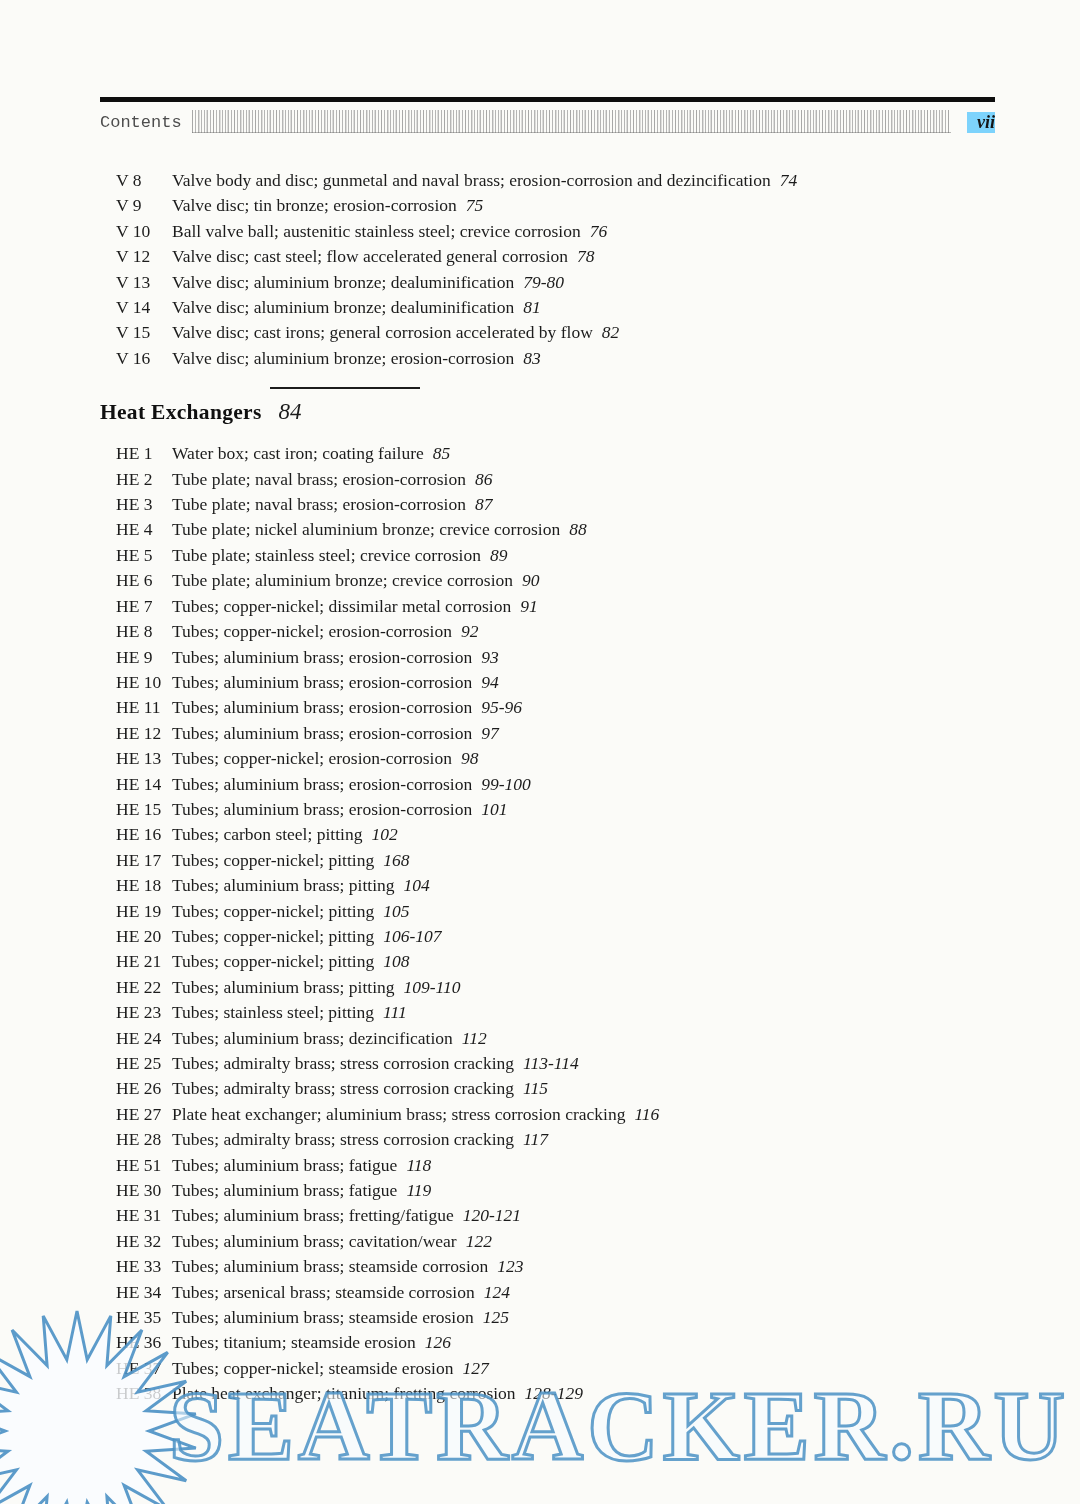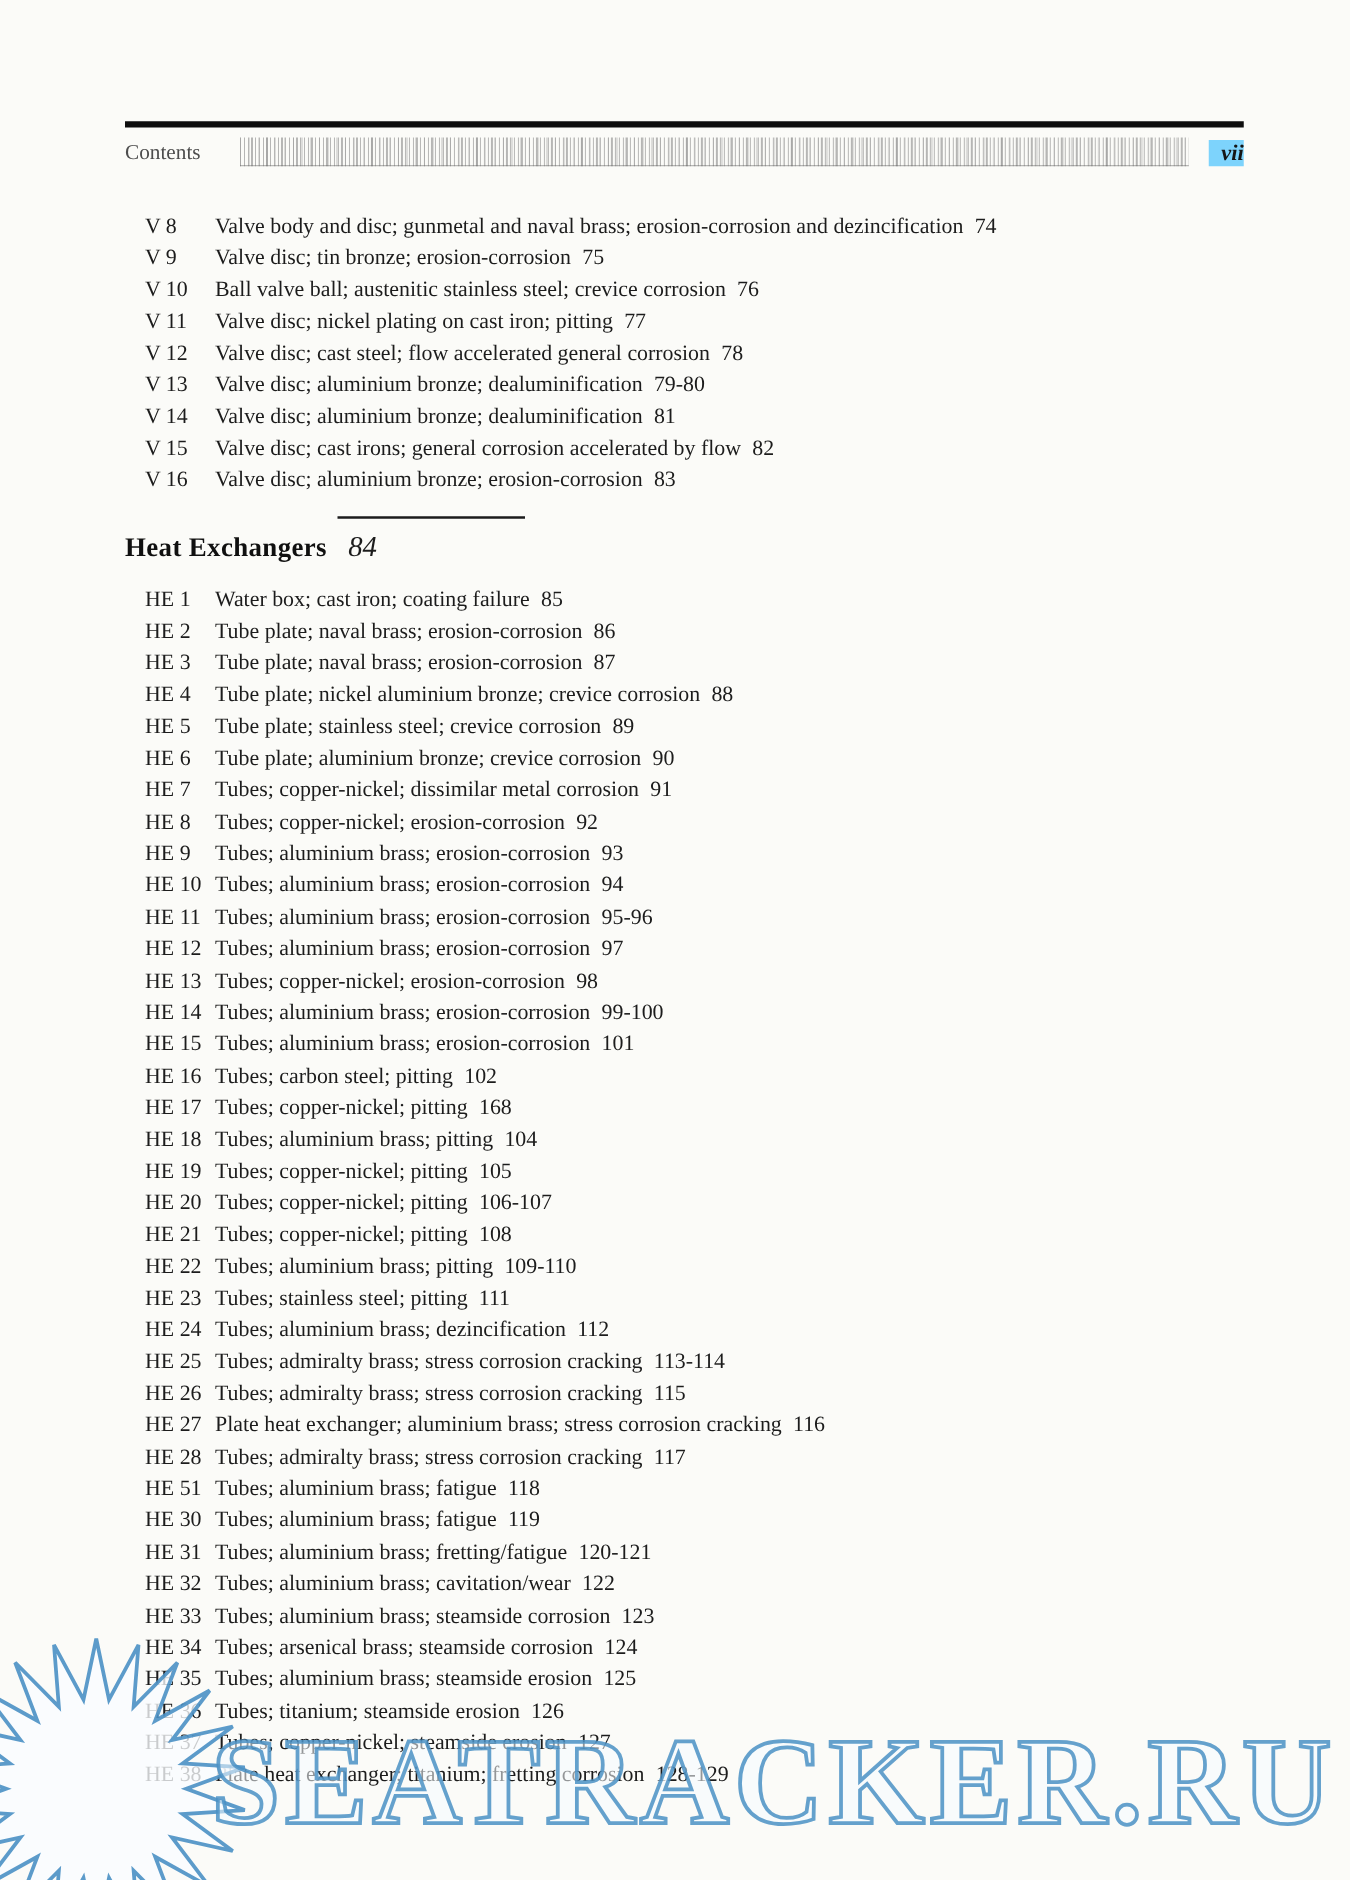--- a/index.html
+++ b/index.html
@@ -10,27 +10,27 @@
   .content{position:absolute;left:100px;top:97px;width:895px;}
   .rule-thick{height:5px;background:#0e0e0e;}
   .header-row{position:relative;height:36px;margin-top:2px;display:flex;align-items:center;justify-content:space-between;}
   .hatch{
     position:absolute;left:92px;right:44px;top:6px;height:22px;
     background:
       repeating-linear-gradient(90deg, rgba(125,125,125,.55) 0 1px, rgba(0,0,0,0) 1px 3px),
       repeating-linear-gradient(90deg, rgba(150,150,150,.30) 0 1px, rgba(0,0,0,0) 1px 7px);
     border-bottom:1px solid rgba(100,100,100,.45);
   }
-  .header-title{font-family:Liberation Serif, serif;font-size:17px;color:#4d4d4d;position:relative;z-index:1;background:#fbfbf8;padding-right:10px;}
+  .header-title{font-family:Liberation Mono, monospace;font-size:17px;color:#4d4d4d;position:relative;z-index:1;background:#fbfbf8;padding-right:10px;}
   .header-page{font-family:"Liberation Serif",serif;font-size:18px;font-weight:700;font-style:italic;color:#151515;position:relative;z-index:1;background:#7dd3fc;padding-left:10px;}
   .entries{margin:16px;}
   .entries-valves{margin-top:28px;}
   .entry{display:flex;font-size:17.5px;line-height:25.4px;white-space:nowrap;}
   .entry-label{width:56px;flex:0 0 56px;}
-  .entry-page{margin-left:9px;}
+  .entry-page{font-style:italic;margin-left:9px;}
   .section-divider{width:150px;height:2px;background:#1c1c1c;margin:11px 0 10px 170px;}
   .section-title-row{margin:2px 0 9px 0;}
   .section-title{font-family:Liberation Serif, serif;font-weight:700;font-size:21.5px;letter-spacing:.3px;color:#101010;}
   .section-title-page{font-style:italic;font-size:23px;margin-left:17px;}
   .watermark{position:absolute;left:0;bottom:0;width:1080px;height:260px;pointer-events:none;z-index:5;}
   .watermark-text{
     position:absolute;left:169px;bottom:22px;
     font-family:"Liberation Serif",serif;font-weight:700;font-size:99px;letter-spacing:4px;
     color:rgba(246,251,255,0.55);
     -webkit-text-stroke:3px rgba(74,144,196,0.85);
@@ -62,25 +62,20 @@
           <span class="entry-label">V 9</span>
           <span class="entry-text">Valve disc; tin bronze; erosion-corrosion</span>
           <span class="entry-page">75</span>
         </div>
         <div class="entry">
           <span class="entry-label">V 10</span>
           <span class="entry-text">Ball valve ball; austenitic stainless steel; crevice corrosion</span>
           <span class="entry-page">76</span>
         </div>
         <div class="entry">
-          <span class="entry-label">V 11</span>
-          <span class="entry-text">Valve disc; nickel plating on cast iron; pitting</span>
-          <span class="entry-page">77</span>
-        </div>
-        <div class="entry">
           <span class="entry-label">V 12</span>
           <span class="entry-text">Valve disc; cast steel; flow accelerated general corrosion</span>
           <span class="entry-page">78</span>
         </div>
         <div class="entry">
           <span class="entry-label">V 13</span>
           <span class="entry-text">Valve disc; aluminium bronze; dealuminification</span>
           <span class="entry-page">79-80</span>
         </div>
         <div class="entry">

